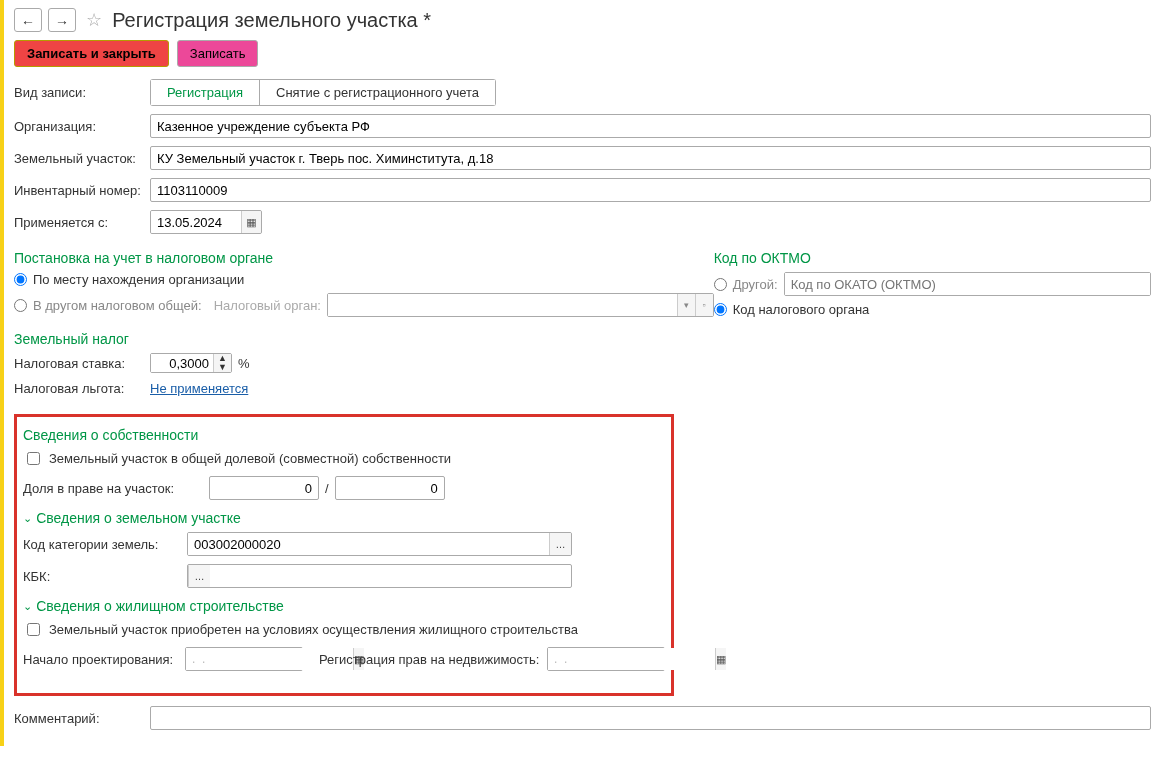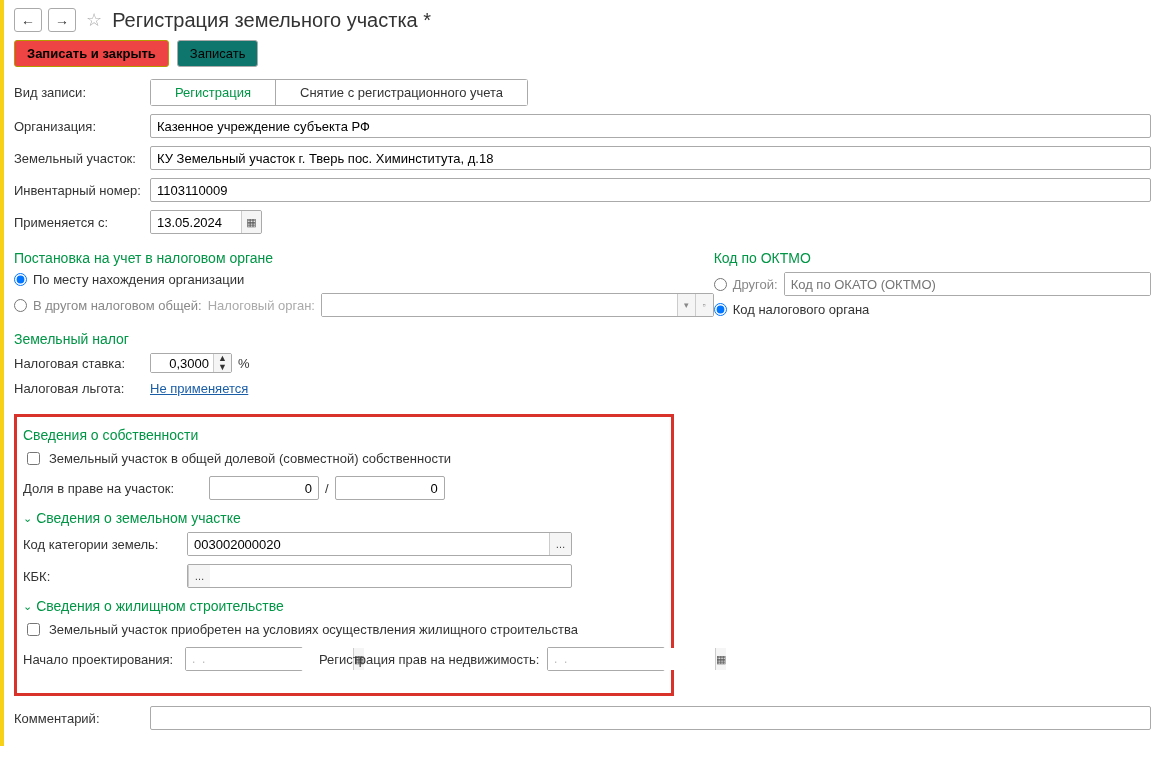--- a/index.html
+++ b/index.html
@@ -47,21 +47,21 @@
   .btn-primary {
     background: #ef4444;
     border: 1px solid #b59b00;
     border-radius: 3px;
     padding: 5px 12px;
     font-weight: bold;
     font-size: 13px;
     cursor: pointer;
   }
   .btn {
-    background: #0f766e;
+    background: #ec4899;
     border: 1px solid #aaa;
     border-radius: 3px;
     padding: 5px 12px;
     font-size: 13px;
     cursor: pointer;
   }
   .form-row {
     display: flex;
     align-items: center;
     margin-bottom: 8px;
@@ -71,21 +71,21 @@
     width: 130px;
     flex-shrink: 0;
   }
   .segmented {
     display: inline-flex;
     border-radius: 3px;
     overflow: hidden;
   }
   .seg-btn {
     border: 1px solid #aaa;
-    padding: 5px 24px;
+    padding: 5px 16px;
     background: #fff;
     cursor: pointer;
   }
   .seg-btn.active {
     color: #009646;
     background: #fff;
   }
   .seg-btn:not(:first-child) {
     border-left: none;
   }
@@ -350,21 +350,21 @@
 <div class="two-col">
   <div class="col1">
     <div class="section-title">Постановка на учет в налоговом органе</div>
     <div class="radio-row">
       <input type="radio" checked="" style="">
       <span>По месту нахождения организации</span>
     </div>
     <div class="radio-row radio-disabled">
       <input type="radio" style="">
       <span>В другом налоговом общей:</span>
-      <span class="placeholder-text" style="">Налоговый орган:</span>
+      <span class="placeholder-text" style="margin-left:6px">Налоговый орган:</span>
       <div class="combo-long">
         <input style="">
         <div class="mini">▾</div>
         <div class="mini">▫</div>
       </div>
     </div>
   </div>
   <div class="col2">
     <div class="section-title">Код по ОКТМО</div>
     <div class="radio-row radio-disabled">

